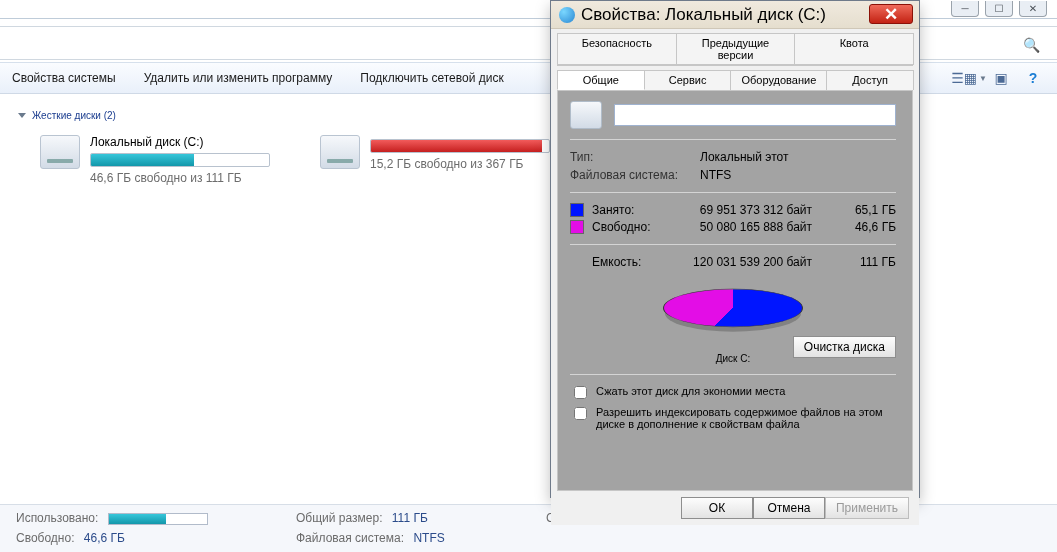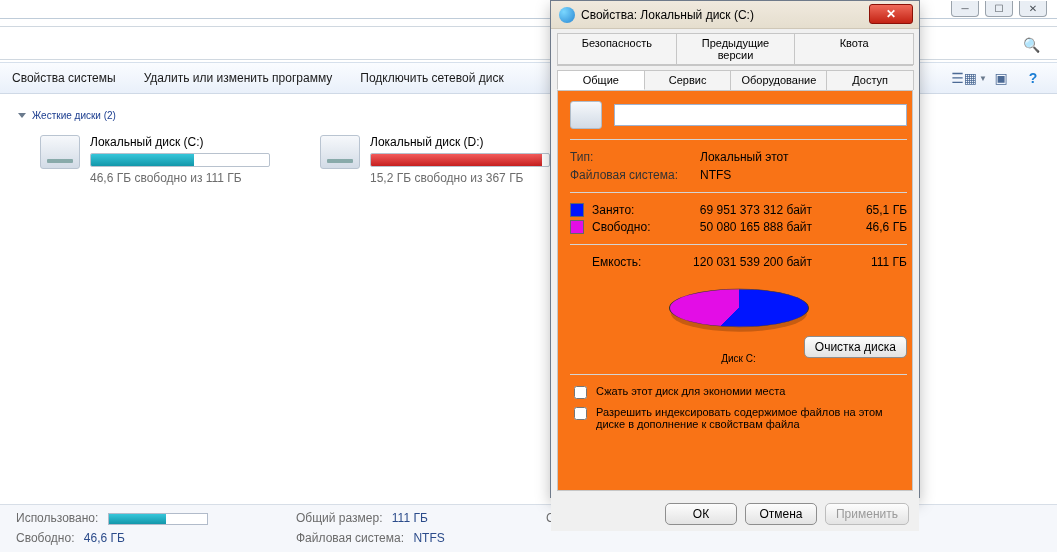--- a/index.html
+++ b/index.html
@@ -173,21 +173,21 @@
     background: #f0f0f0;
     border: 1px solid #6f7a8a;
     box-shadow: 0 6px 14px rgba(0,0,0,0.25);
   }
   .dlg-title {
     height: 28px;
     background: linear-gradient(#f0e9de,#e5dece);
     border-bottom: 1px solid #cfc7b7;
     display: flex; align-items: center;
     padding: 0 8px;
-    font-size: 12px;
+    font-size: 17px;
     position: relative;
   }
   .dlg-title-icon {
     width: 16px; height: 16px;
     background: radial-gradient(circle at 30% 30%, #7ad7ff, #2a87d2);
     border-radius: 50%;
     margin-right: 6px;
   }
   .dlg-close {
     position: absolute;
@@ -220,26 +220,26 @@
     margin-right: -1px;
     cursor: pointer;
   }
   .tab.active {
     background: #fff;
     position: relative;
     z-index: 2;
     border-bottom: 1px solid #fff;
   }
   .tab-body {
-    background: #f97316;
+    background: #a3a3a3;
     border: 1px solid #c6c6c6;
     border-top: none;
-    margin: 0 6px 6px 6px;
+    margin: 0 6px 0 6px;
     height: 400px;
-    padding: 10px 5px 8px 12px;
+    padding: 10px 16px 8px 12px;
     position: relative;
   }
   .row-icon-input {
     display: flex; align-items: center; gap: 12px;
   }
   .vol-icon {
     width: 32px; height: 28px;
     background: linear-gradient(#f6f8fb,#d2dbe6);
     border: 1px solid #b0bcc9;
     border-radius: 3px;
@@ -287,30 +287,29 @@
     display: flex;
     align-items: flex-start;
     gap: 6px;
     margin: 4px 0;
     font-size: 11px;
   }
   .cb-row input { margin-top: 1px; }
   .dlg-buttons {
     display: flex;
     justify-content: flex-end;
-    gap: 8px;
     padding: 6px 10px;
     background: #f0f0f0;
   }
   .dlg-btn {
     min-width: 72px;
     height: 22px;
     background: linear-gradient(#fdfdfd,#e3e3e3);
     border: 1px solid #8e8e8e;
-    border-radius: 5px;
+    border-radius: 0;
     font-size: 12px;
     cursor: pointer;
     padding: 0 10px;
   }
   .dlg-btn.disabled { color: #9a9a9a; border-color: #bdbdbd; }
 </style>
 </head>
 <body>
 
 <div class="parent-top">
@@ -351,21 +350,20 @@
         <div class="drive-name">Локальный диск (C:)</div>
         <div class="usage-bar">
           <div class="usage-fill" style="width: 58%;"></div>
         </div>
         <div class="drive-sub">46,6 ГБ свободно из 111 ГБ</div>
       </div>
     </div>
     <div class="drive">
       <div class="drive-icon"></div>
       <div>
-        <div class="drive-name">Локальный диск (D:)</div>
         <div class="usage-bar">
           <div class="usage-fill red" style="width: 96%;"></div>
         </div>
         <div class="drive-sub">15,2 ГБ свободно из 367 ГБ</div>
       </div>
     </div>
   </div>
 </div>
 
 <div class="status">

